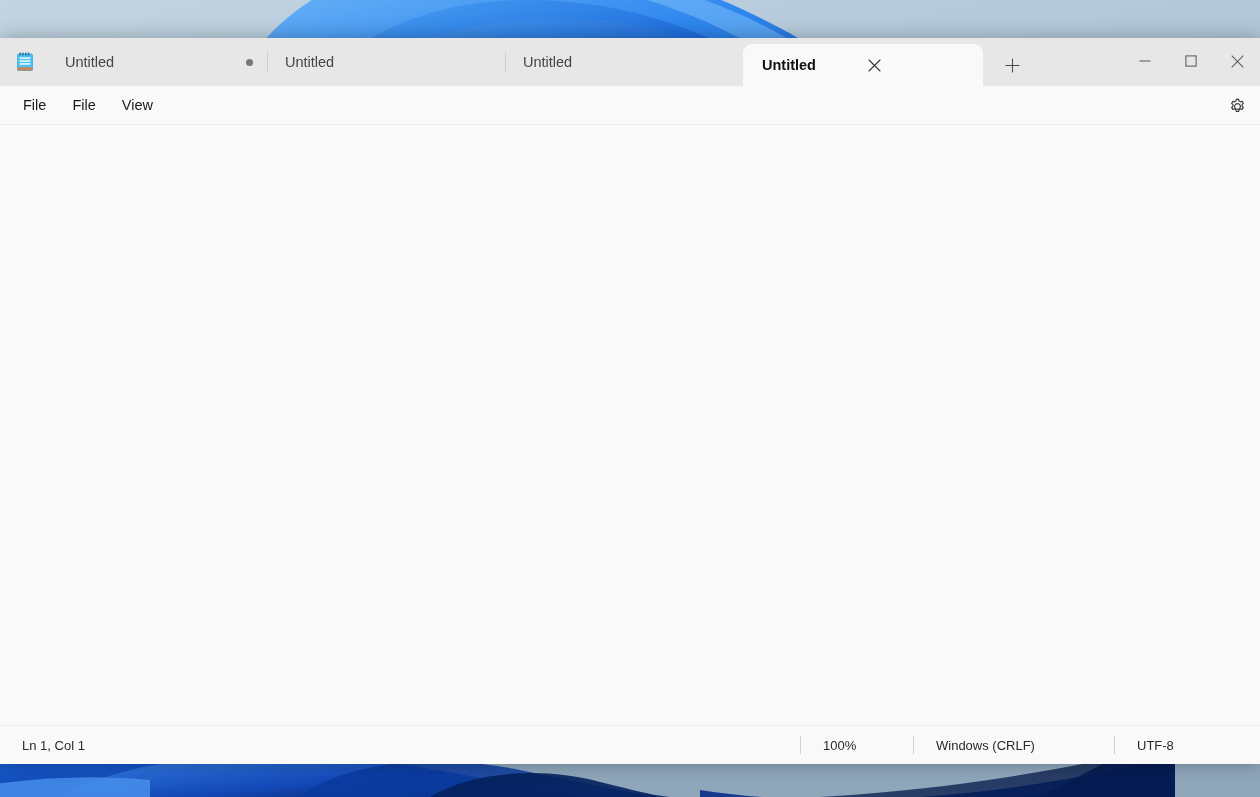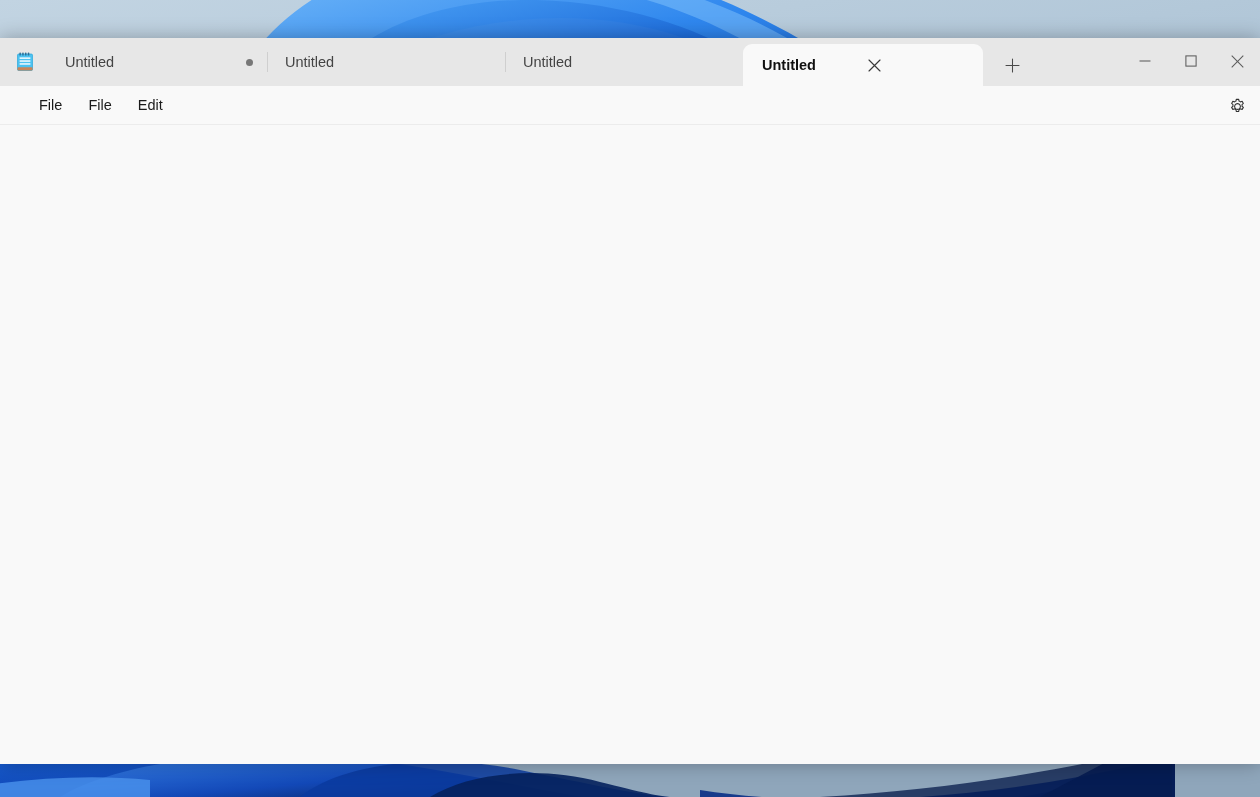--- a/index.html
+++ b/index.html
@@ -156,21 +156,21 @@
   .wc-btn svg { display: block; }
 
   
   #menubar {
     position: relative;
     height: 39px;
     background: #f9f9f9;
     border-bottom: 1px solid #ececec;
     display: flex;
     align-items: center;
-    padding-left: 26px;
+    padding-left: 10px;
     flex: 0 0 39px;
   }
   .menu-item {
     font-size: 14.5px;
     color: #1a1a1a;
     padding: 6px 13px;
     border-radius: 5px;
     cursor: default;
     user-select: none;
   }
@@ -381,29 +381,41 @@
           <svg width="13" height="13" viewBox="0 0 13 13">
             <path d="M0.7 0.7 L12.3 12.3 M12.3 0.7 L0.7 12.3" stroke="#5c5c5c" stroke-width="1.05" fill="none"></path>
           </svg>
         </div>
       </div>
     </div>
 
     <div id="menubar">
       <div class="menu-item">File</div>
       <div class="menu-item">File</div>
-      <div class="menu-item">Edit</div>
+      <div class="menu-item">View</div>
 
       <div id="settings-button">
         <svg width="17" height="17" viewBox="0 0 20 20">
           <path d="M10 6.6 a3.4 3.4 0 1 0 0.01 0 Z" fill="none" stroke="#303030" stroke-width="1.25"></path>
           <path d="M8.55 1.6 h2.9 l0.34 2.06 a6.3 6.3 0 0 1 1.72 1 l1.95-0.77 1.45 2.5 -1.6 1.33 a6.4 6.4 0 0 1 0 1.98 l1.6 1.33 -1.45 2.5 -1.95-0.77 a6.3 6.3 0 0 1 -1.72 1 l-0.34 2.06 h-2.9 l-0.34-2.06 a6.3 6.3 0 0 1 -1.72-1 l-1.95 0.77 -1.45-2.5 1.6-1.33 a6.4 6.4 0 0 1 0-1.98 l-1.6-1.33 1.45-2.5 1.95 0.77 a6.3 6.3 0 0 1 1.72-1 Z" fill="none" stroke="#303030" stroke-width="1.25" stroke-linejoin="round"></path>
         </svg>
       </div>
     </div>
 
     <div id="editor-area">
       <textarea id="editor-text" spellcheck="false" placeholder="" style=""></textarea>
     </div>
 
+    <div id="statusbar">
+      <div id="status-lncol">Ln 1, Col 1</div>
+
+      <div id="status-right">
+        <div class="status-divider"></div>
+        <div class="status-cell" id="cell-zoom">100%</div>
+        <div class="status-divider"></div>
+        <div class="status-cell" id="cell-eol">Windows (CRLF)</div>
+        <div class="status-divider"></div>
+        <div class="status-cell" id="cell-enc">UTF-8</div>
+      </div>
+    </div>
 
   </div>
 </div>
 
 </body></html>

